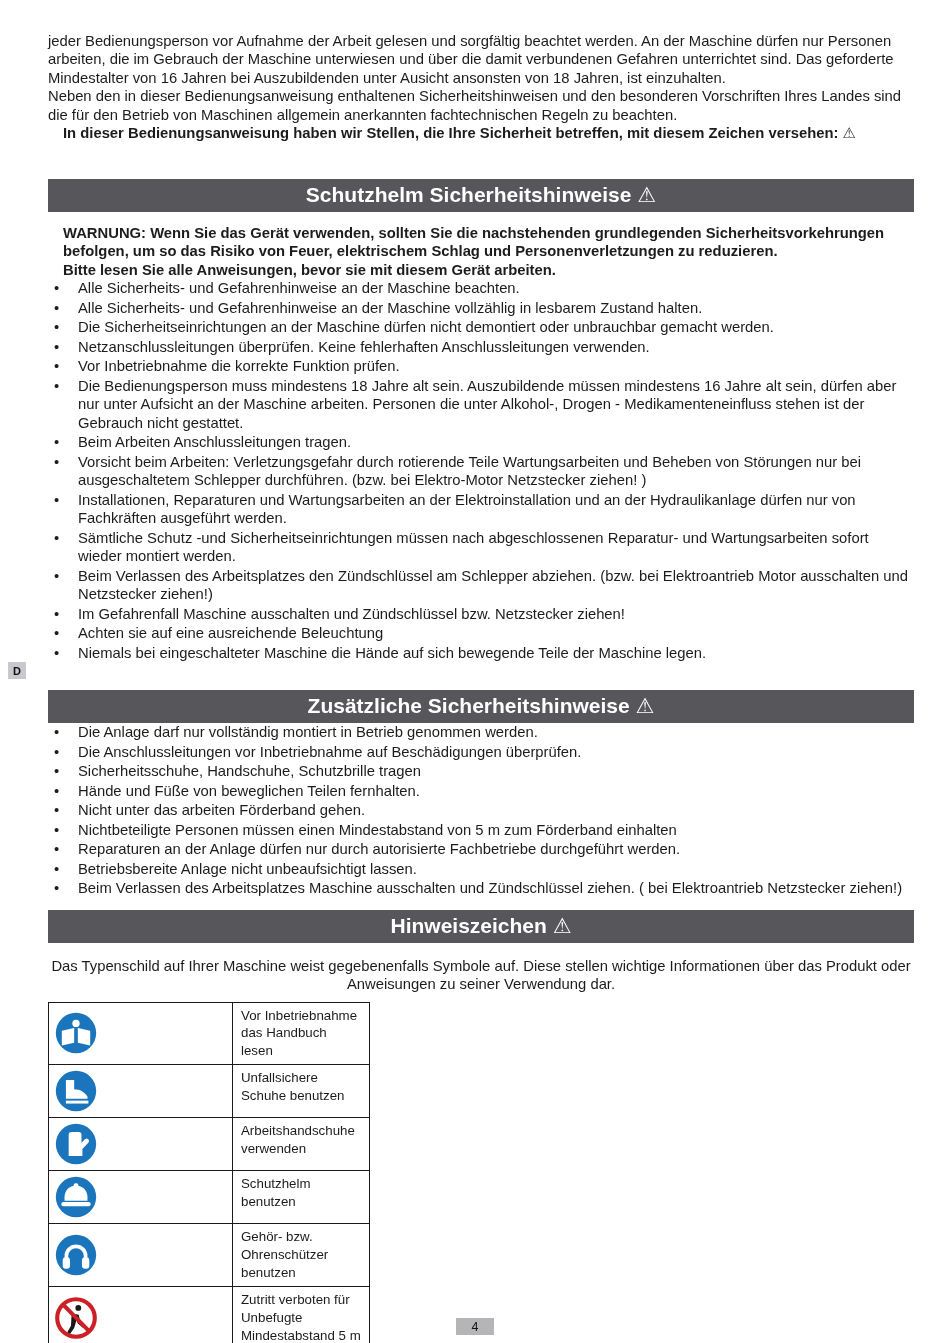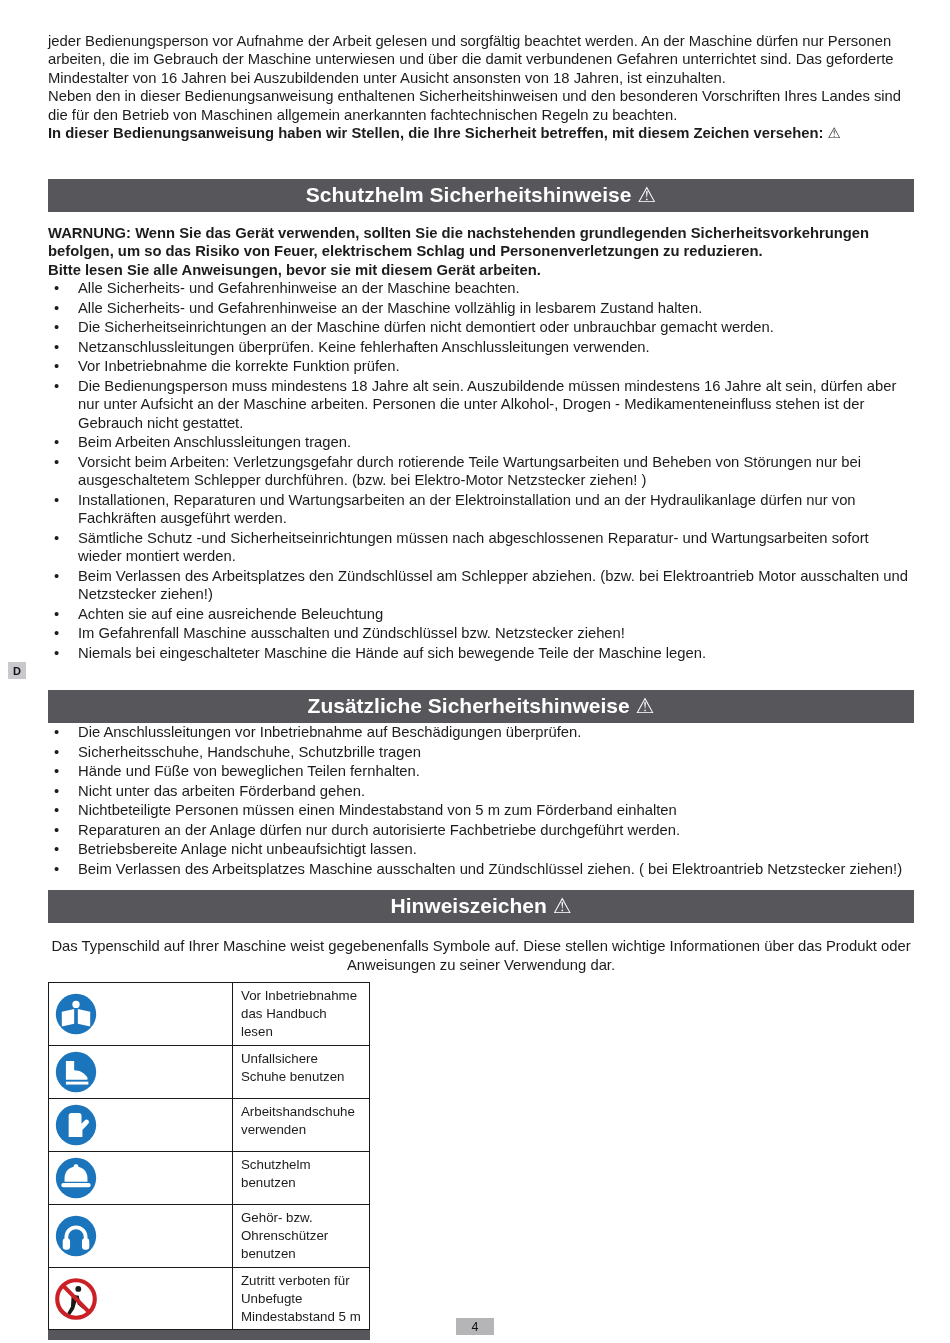--- a/index.html
+++ b/index.html
@@ -3,21 +3,21 @@
 <meta charset="utf-8">
 <style>
   * { box-sizing: border-box; }
   html, body { margin: 0; padding: 0; background: #ffffff; }
   .page {
     width: 950px; height: 1343px; background: #ffffff; position: relative; overflow: hidden;
     font-family: "Liberation Sans", "DejaVu Sans", sans-serif; color: #1c1c1c;
   }
   .content { padding: 32px 36px 0 48px; }
   .para { font-size: 14.8px; line-height: 1.25; margin: 0; }
-  .bold { font-weight: bold; }
+  .bold { font-weight: bold; margin-left: 15px; }
   .pre { white-space: pre-line; }
   .section-bar {
     background: var(--header-bar, #57575b); color: #ffffff; text-align: center;
     font-weight: bold; font-size: 21px; line-height: 1.05; padding: 5px 0 6px;
   }
   .bar-1 { margin-top: 36px; }
   .bar-2 { margin-top: 28px; }
   .bar-3 { margin-top: 12px; }
   .warning { margin-top: 12px; }
   ul.bullets { list-style: none; margin: 0; padding: 0 0 0 6px; }
@@ -68,28 +68,29 @@
       <li>Alle Sicherheits- und Gefahrenhinweise an der Maschine vollzählig in lesbarem Zustand halten.</li>
       <li>Die Sicherheitseinrichtungen an der Maschine dürfen nicht demontiert oder unbrauchbar gemacht werden.</li>
       <li>Netzanschlussleitungen überprüfen. Keine fehlerhaften Anschlussleitungen verwenden.</li>
       <li>Vor Inbetriebnahme die korrekte Funktion prüfen.</li>
       <li>Die Bedienungsperson muss mindestens 18 Jahre alt sein. Auszubildende müssen mindestens 16 Jahre alt sein, dürfen aber nur unter Aufsicht an der Maschine arbeiten. Personen die unter Alkohol-, Drogen -  Medikamenteneinfluss stehen ist der Gebrauch nicht gestattet.</li>
       <li>Beim Arbeiten Anschlussleitungen tragen.</li>
       <li>Vorsicht beim Arbeiten: Verletzungsgefahr durch rotierende Teile Wartungsarbeiten und Beheben von Störungen nur bei ausgeschaltetem Schlepper durchführen. (bzw. bei Elektro-Motor Netzstecker ziehen! )</li>
       <li>Installationen, Reparaturen und Wartungsarbeiten an der Elektroinstallation und an der Hydraulikanlage dürfen nur von Fachkräften ausgeführt werden.</li>
       <li>Sämtliche Schutz -und Sicherheitseinrichtungen müssen nach abgeschlossenen Reparatur- und Wartungsarbeiten sofort wieder montiert werden.</li>
       <li>Beim Verlassen des Arbeitsplatzes den Zündschlüssel am Schlepper abziehen. (bzw. bei Elektroantrieb Motor ausschalten  und Netzstecker ziehen!)</li>
+      <li>Im Gefahrenfall Maschine ausschalten und Zündschlüssel bzw. Netzstecker ziehen!</li>
       <li>Achten sie auf eine ausreichende Beleuchtung</li>
-      <li>Im Gefahrenfall Maschine ausschalten und Zündschlüssel bzw. Netzstecker ziehen!</li>
       <li>Niemals bei eingeschalteter Maschine die Hände auf sich bewegende Teile der Maschine legen.</li>
     </ul>
 
     <div class="section-bar bar-2">Zusätzliche Sicherheitshinweise ⚠</div>
 
     <ul class="bullets bullets-2">
+      <li>Die Anlage darf nur vollständig montiert  in Betrieb genommen werden.</li>
       <li>Die Anschlussleitungen vor Inbetriebnahme auf  Beschädigungen überprüfen.</li>
       <li>Sicherheitsschuhe, Handschuhe, Schutzbrille tragen</li>
       <li>Hände und Füße von beweglichen Teilen fernhalten.</li>
       <li>Nicht unter das arbeiten Förderband gehen.</li>
       <li>Nichtbeteiligte Personen müssen einen Mindestabstand von 5 m zum Förderband einhalten</li>
       <li>Reparaturen an der Anlage dürfen nur durch  autorisierte Fachbetriebe durchgeführt werden.</li>
       <li>Betriebsbereite Anlage nicht unbeaufsichtigt  lassen.</li>
       <li>Beim Verlassen des Arbeitsplatzes Maschine  ausschalten und Zündschlüssel ziehen. ( bei Elektroantrieb Netzstecker ziehen!)</li>
     </ul>
 

